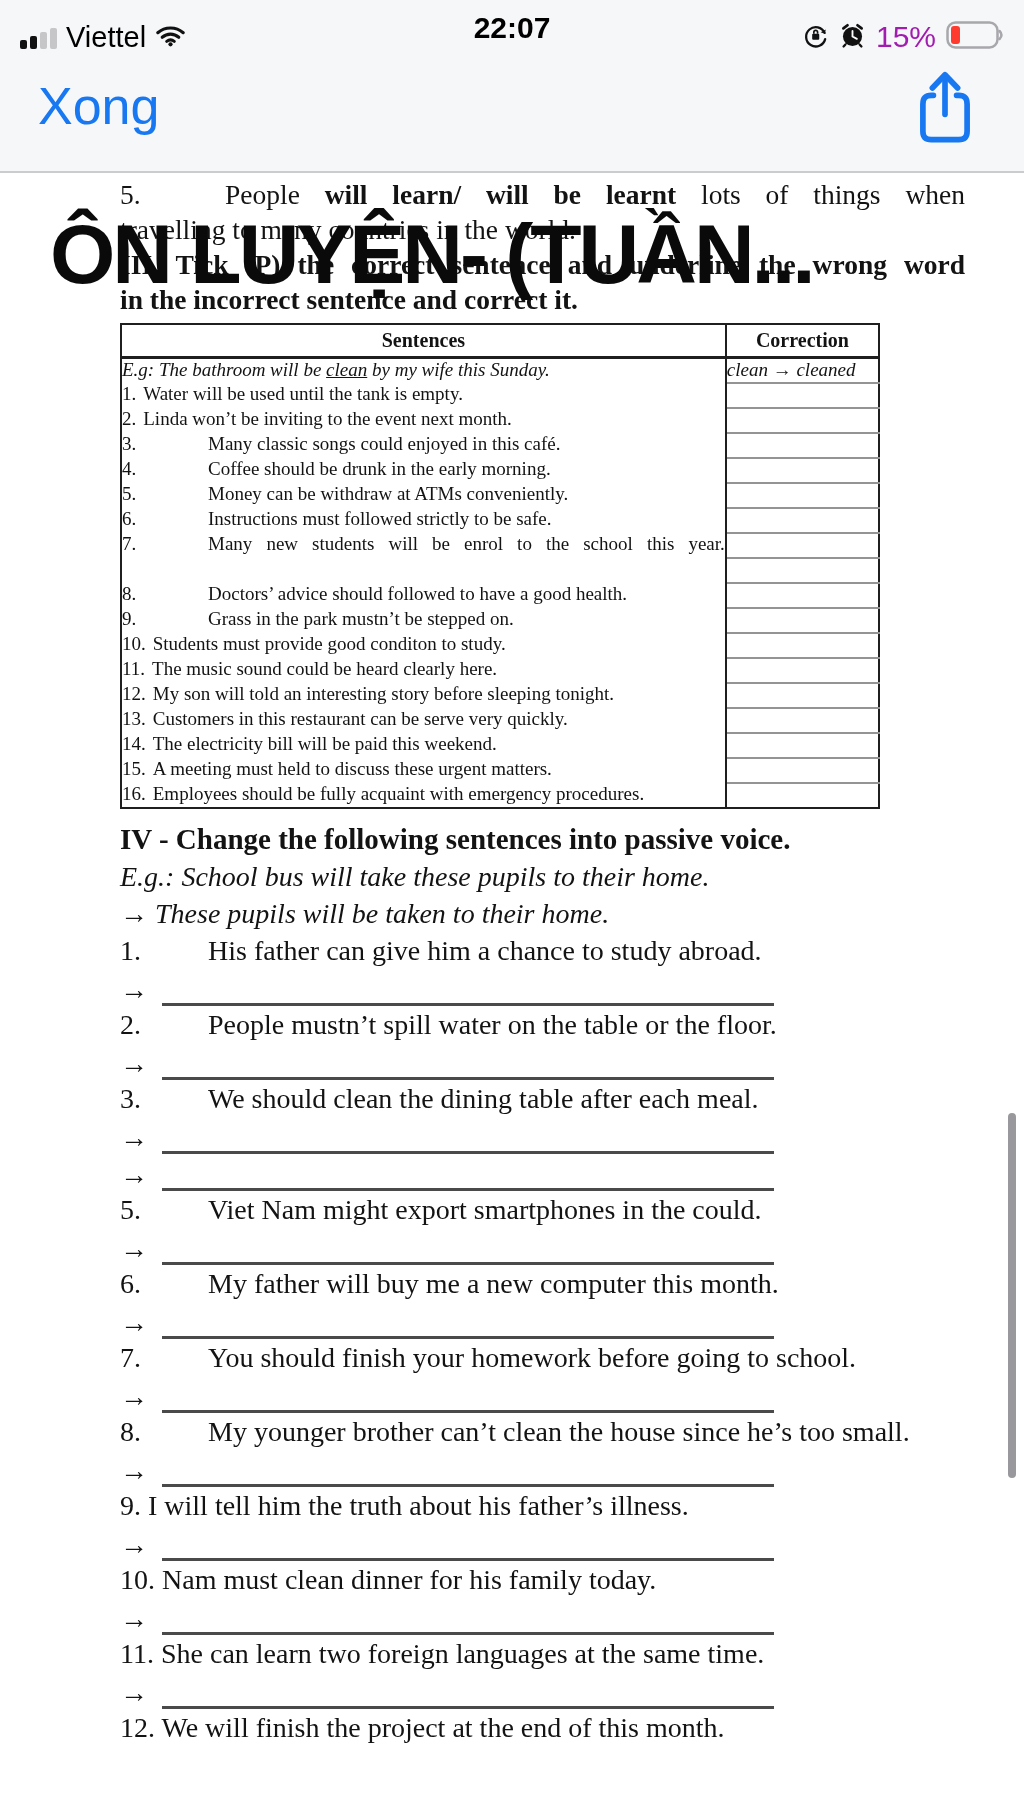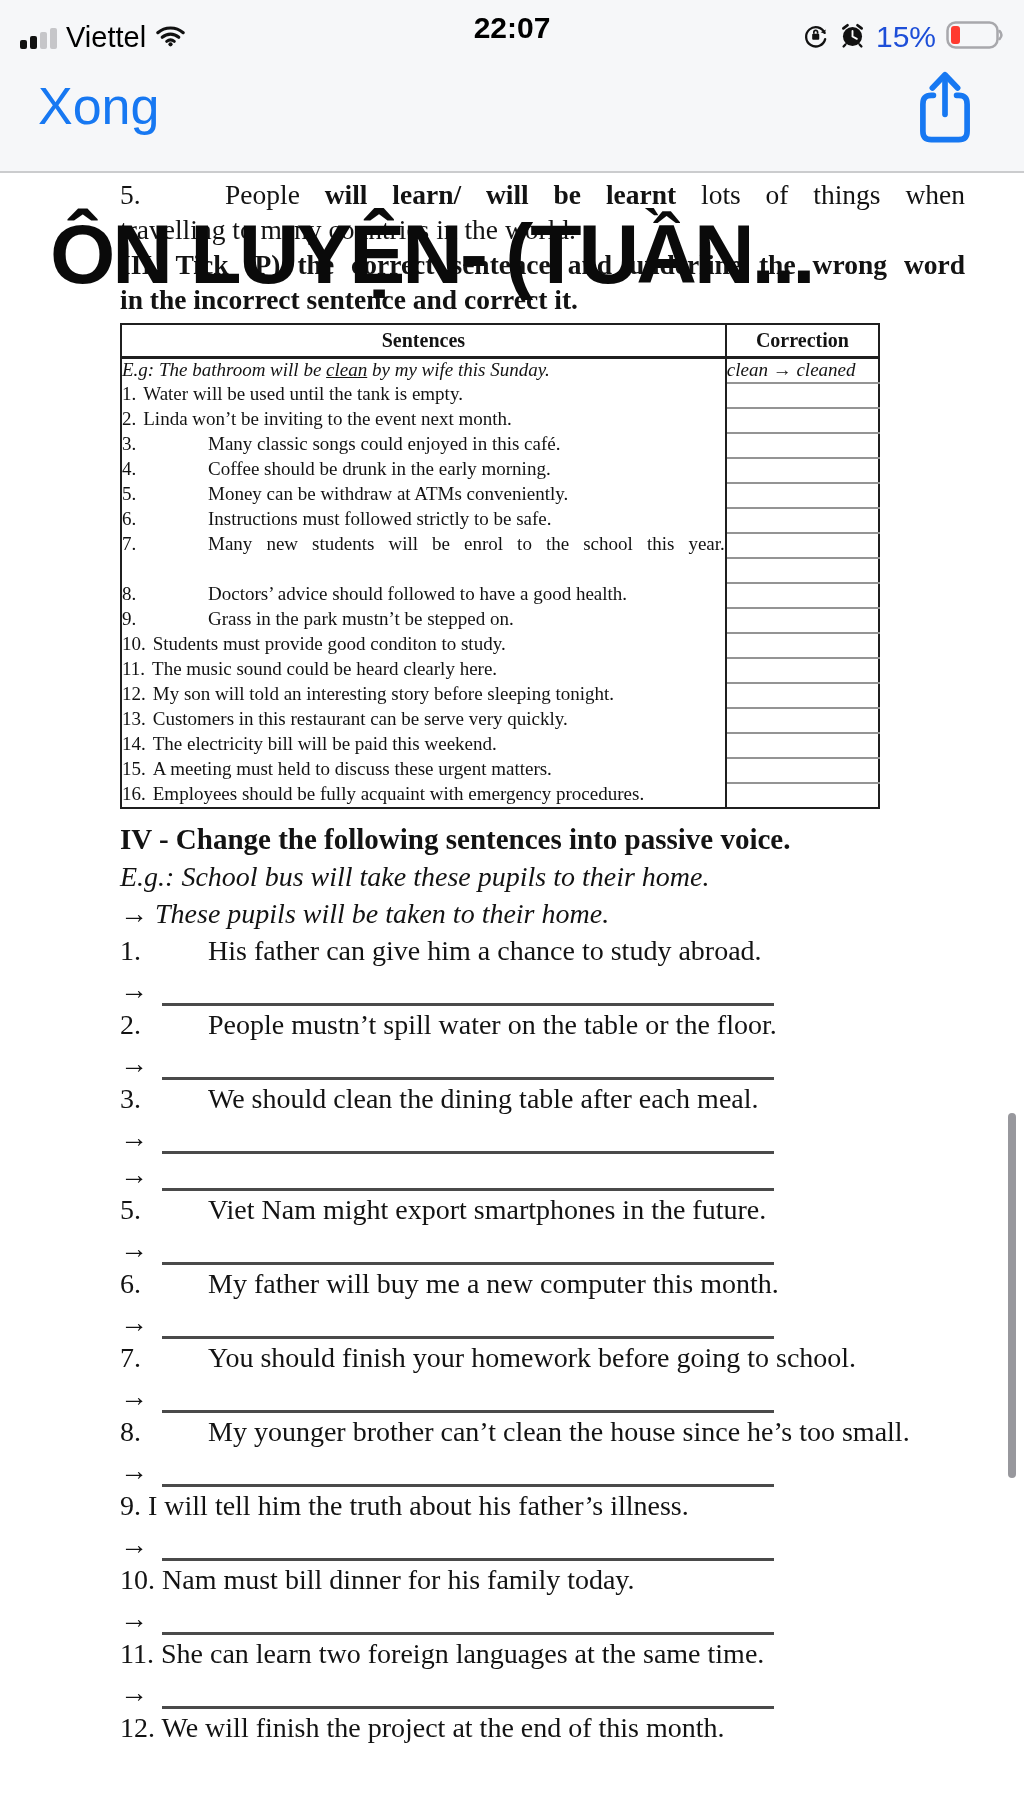--- a/index.html
+++ b/index.html
@@ -14,21 +14,21 @@
   .signal{display:flex;align-items:flex-end;gap:3px;height:22px;}
   .signal i{display:block;width:7px;border-radius:2px;background:#111;}
   .signal i:nth-child(1){height:9px;}
   .signal i:nth-child(2){height:13px;}
   .signal i:nth-child(3){height:17px;background:#c6c6c9;}
   .signal i:nth-child(4){height:21px;background:#c6c6c9;}
   .carrier{font-size:29px;color:#000;}
   .sb-time{position:absolute;left:50%;top:11px;transform:translateX(-50%);
            font-size:30px;font-weight:600;color:#000;}
   .sb-right{margin-left:auto;display:flex;align-items:center;gap:10px;}
-  .pct{font-size:30px;color:#1d4ed8;}
+  .pct{font-size:30px;color:#a21caf;}
   .nav-bar{position:relative;height:119px;}
   .done-btn{position:absolute;left:38px;top:22px;font-size:52px;font-weight:500;
             color:#1778f2;background:none;border:none;padding:0;cursor:pointer;
             font-family:"Liberation Sans",sans-serif;}
   .share-btn{position:absolute;right:44px;top:14px;background:none;border:none;padding:0;cursor:pointer;}
 
   
   .document{position:absolute;top:175px;left:0;width:1024px;box-sizing:border-box;
             padding:2px 59px 0 120px;z-index:1;color:#131313;
             font-family:"Liberation Serif",serif;}
@@ -253,21 +253,21 @@
       <div class="ans-row">
           <span class="arrow">→</span>
           <span class="blank"></span>
         </div>
 
       <div class="ans-row">
           <span class="arrow">→</span>
           <span class="blank"></span>
         </div>
 
-      <div class="s4-item"><span class="inum4">5.</span><span>Viet Nam might export smartphones in the future.</span></div>
+      <div class="s4-item"><span class="inum4">5.</span><span>Viet Nam might export smartphones in the could.</span></div>
       <div class="ans-row">
           <span class="arrow">→</span>
           <span class="blank"></span>
         </div>
 
       <div class="s4-item"><span class="inum4">6.</span><span>My father will buy me a new computer this month.</span></div>
       <div class="ans-row">
           <span class="arrow">→</span>
           <span class="blank"></span>
         </div>
@@ -283,21 +283,21 @@
           <span class="arrow">→</span>
           <span class="blank"></span>
         </div>
 
       <div class="s4-item"><span>9.</span> <span>I will tell him the truth about his father’s illness.</span></div>
       <div class="ans-row">
           <span class="arrow">→</span>
           <span class="blank"></span>
         </div>
 
-      <div class="s4-item"><span>10.</span> <span>Nam must bill dinner for his family today.</span></div>
+      <div class="s4-item"><span>10.</span> <span>Nam must clean dinner for his family today.</span></div>
       <div class="ans-row">
           <span class="arrow">→</span>
           <span class="blank"></span>
         </div>
 
       <div class="s4-item"><span>11.</span> <span>She can learn two foreign languages at the same time.</span></div>
       <div class="ans-row">
           <span class="arrow">→</span>
           <span class="blank"></span>
         </div>

